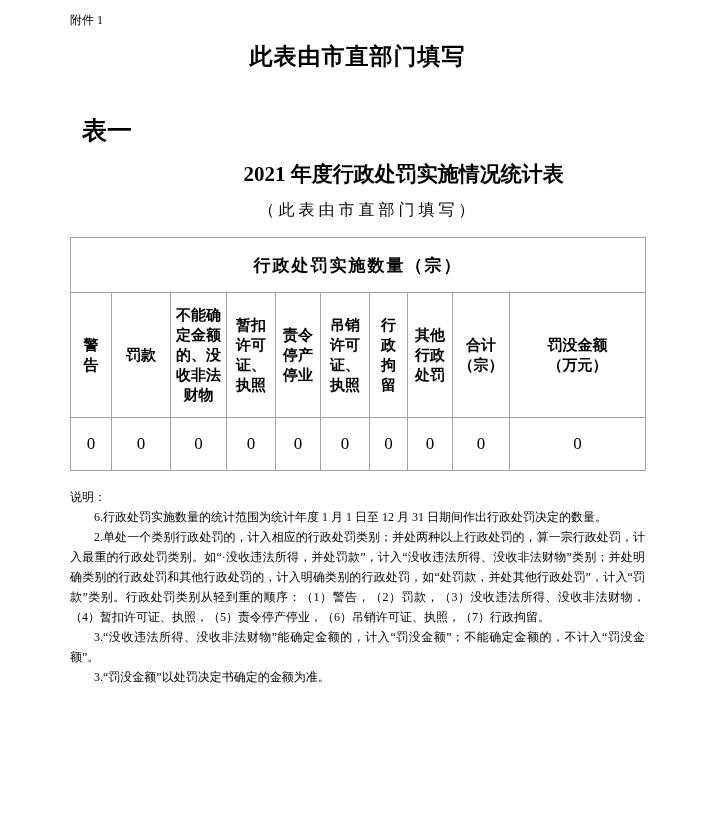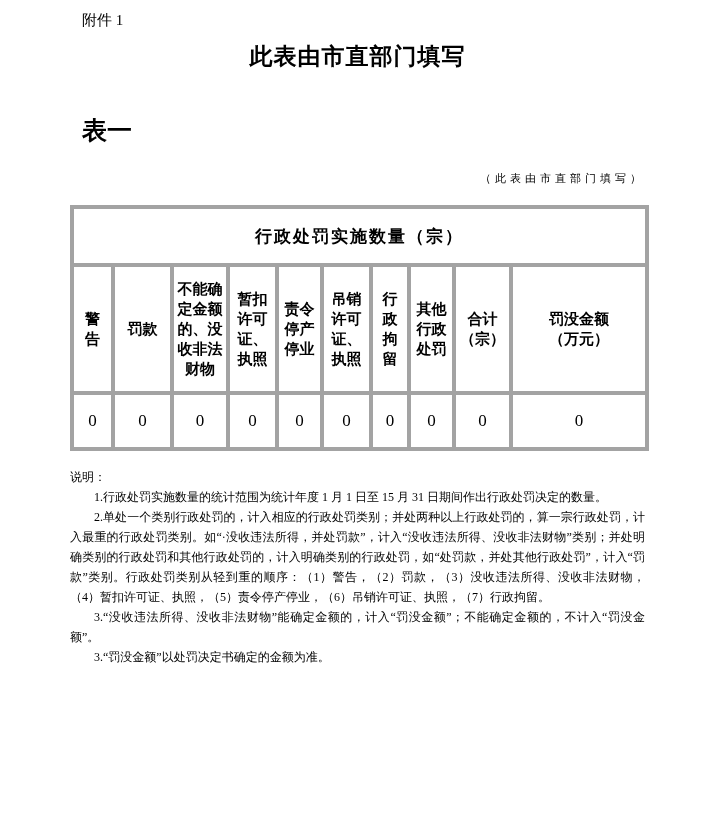--- a/index.html
+++ b/index.html
@@ -9,23 +9,22 @@
     background: #ffffff;
     color: #000000;
     font-family: "Liberation Serif", "DejaVu Serif", serif;
     overflow: hidden;
   }
   .page {
     padding: 8px 66px 0 70px;
     width: 575px;
   }
   .attachment {
-    font-size: 15px;
+    font-size: 12px;
     line-height: 24px;
-    margin-left: 12px;
   }
   .doc-title {
     font-size: 23px;
     font-weight: bold;
     text-align: center;
     line-height: 30px;
     letter-spacing: 1px;
   }
   .doc-title.line1 { margin-top: 17px; }
   .doc-title.line2 { margin-top: 10px; }
@@ -37,35 +36,35 @@
   }
   .table-title {
     font-size: 21px;
     font-weight: bold;
     text-align: center;
     line-height: 29px;
     margin-top: 16px;
     padding-left: 92px;
   }
   .table-note {
-    font-size: 11px;
-    text-align: right;
+    font-size: 16px;
+    text-align: center;
     line-height: 22px;
-    margin-top: 23px;
+    margin-top: 10px;
     padding-left: 22px;
     letter-spacing: 4px;
   }
   table.penalty {
     border-collapse: collapse;
     table-layout: fixed;
     width: 575px;
     margin-top: 16px;
   }
   table.penalty th, table.penalty td {
-    border: 4px solid #a3a3a3;
+    border: 1px solid #a3a3a3;
     text-align: center;
     vertical-align: middle;
     padding: 0;
   }
   tr.span-row th {
     height: 54px;
     font-size: 17px;
     font-weight: bold;
     letter-spacing: 2px;
   }
@@ -99,20 +98,21 @@
 </head>
 <body>
 
 <div class="page">
 
   <div class="attachment">附件 1</div>
 
   <div class="doc-title line2">此表由市直部门填写</div>
 
   <div class="table-label">表一</div>
+  <div class="table-title">2021 年度行政处罚实施情况统计表</div>
   <div class="table-note">（此表由市直部门填写）</div>
 
   <table class="penalty">
     <colgroup>
       <col style="width:41px">
         <col style="width:59px">
         <col style="width:56px">
         <col style="width:49px">
         <col style="width:45px">
       <col style="width:49px">
@@ -147,19 +147,19 @@
         <td>0</td>
         <td>0</td>
         <td>0</td>
         <td>0</td>
       </tr>
     </tbody>
   </table>
 
   <div class="notes">
     <p>说明：</p>
-    <p class="indent">1.行政处罚实施数量的统计范围为统计年度 1 月 1 日至 15 月 31 日期间作出行政处罚决定的数量。</p>
+    <p class="indent">6.行政处罚实施数量的统计范围为统计年度 1 月 1 日至 12 月 31 日期间作出行政处罚决定的数量。</p>
     <p class="indent">2.单处一个类别行政处罚的，计入相应的行政处罚类别；并处两种以上行政处罚的，算一宗行政处罚，计入最重的行政处罚类别。如“·没收违法所得，并处罚款”，计入“没收违法所得、没收非法财物”类别；并处明确类别的行政处罚和其他行政处罚的，计入明确类别的行政处罚，如“处罚款，并处其他行政处罚”，计入“罚款”类别。行政处罚类别从轻到重的顺序：（1）警告，（2）罚款，（3）没收违法所得、没收非法财物，（4）暂扣许可证、执照，（5）责令停产停业，（6）吊销许可证、执照，（7）行政拘留。</p>
     <p class="indent">3.“没收违法所得、没收非法财物”能确定金额的，计入“罚没金额”；不能确定金额的，不计入“罚没金额”。</p>
     <p class="indent">3.“罚没金额”以处罚决定书确定的金额为准。</p>
   </div>
 
 </div>
 
 </body></html>

